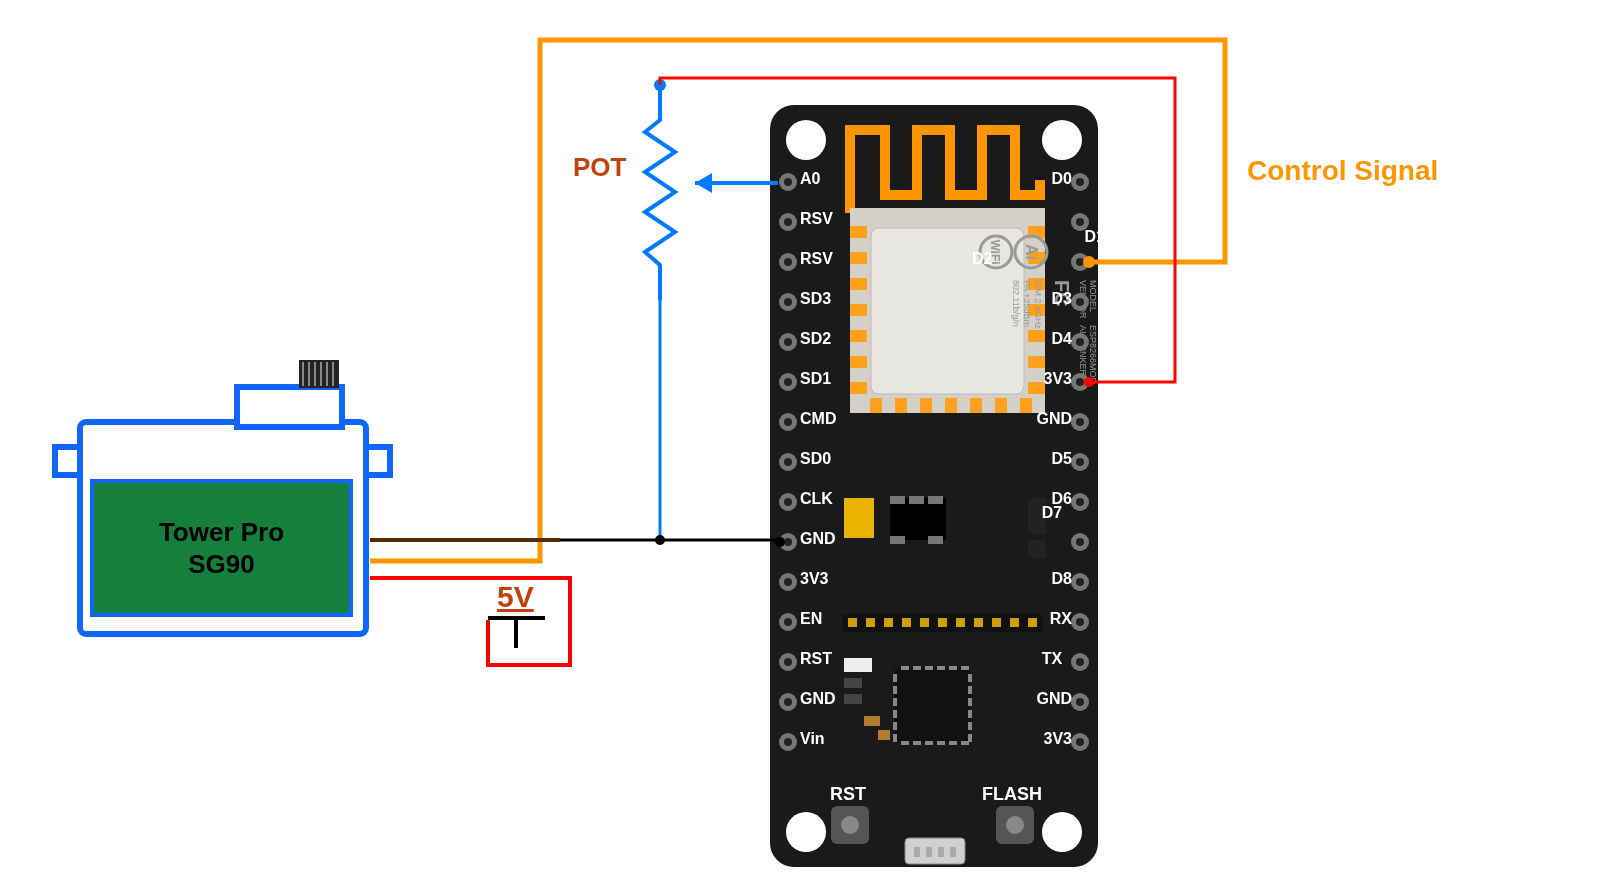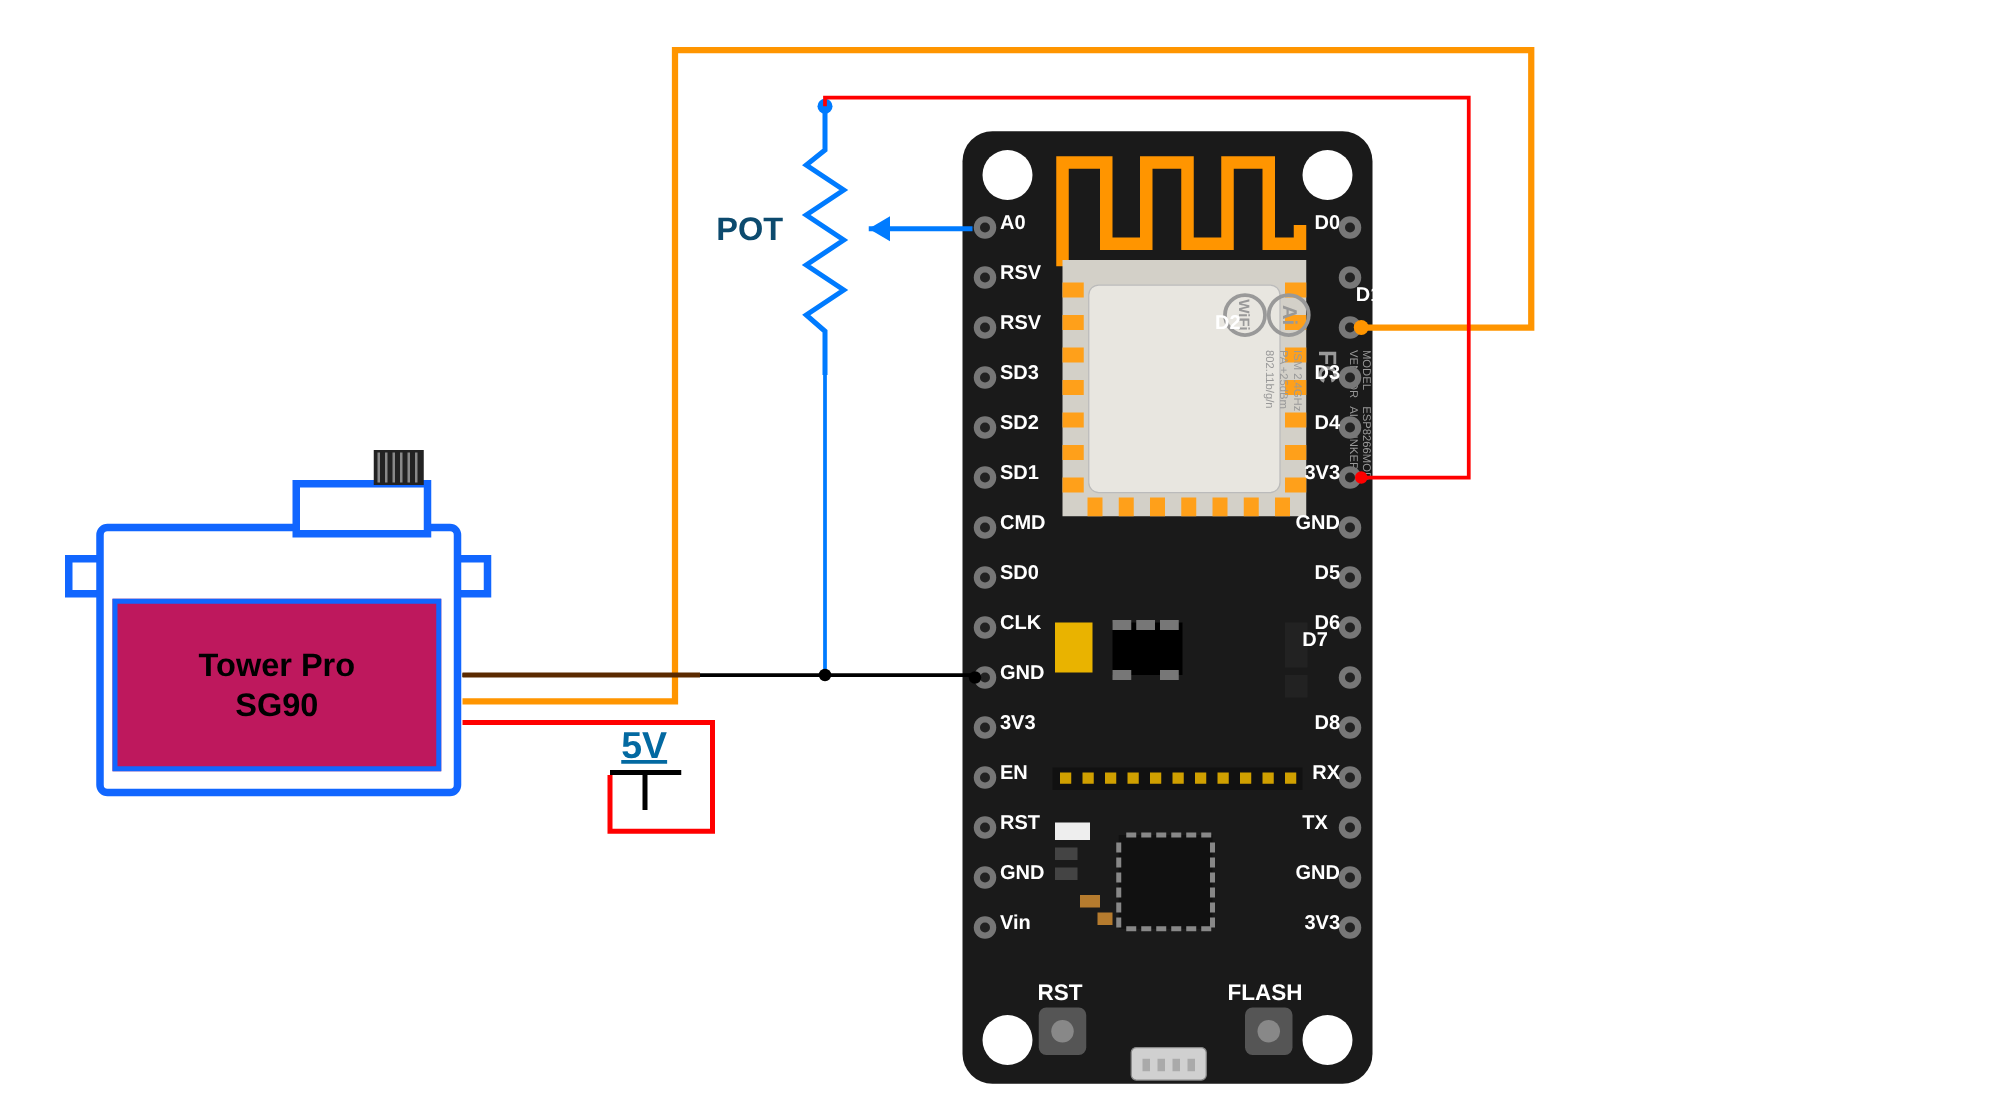--- a/index.html
+++ b/index.html
@@ -18,45 +18,45 @@
     top: 0;
     left: 0;
   }
   .servo-label-box {
     position: absolute;
     left: 90px;
     top: 479px;
     width: 255px;
     height: 130px;
     border: 4px solid #1166ff;
-    background: #be185d;
+    background: #15803d;
     display: flex;
     flex-direction: column;
     align-items: center;
     justify-content: center;
     font-size: 26px;
     font-weight: 600;
     color: #000;
     line-height: 1.25;
   }
   .pot-label {
     position: absolute;
     left: 573px;
-    top: 168px;
+    top: 152px;
     font-size: 26px;
     font-weight: 700;
-    color: #0c4a6e;
+    color: #c2410c;
   }
   .label-5v {
     position: absolute;
     left: 497px;
     top: 580px;
     font-size: 30px;
     font-weight: 700;
-    color: #0369a1;
+    color: #c2410c;
     text-decoration: underline;
   }
   .ctrl-label {
     position: absolute;
     left: 1247px;
     top: 155px;
     font-size: 28px;
     font-weight: 700;
     color: #ff9500;
   }
@@ -319,20 +319,21 @@
 
   </svg>
 
   <div class="servo-label-box">
     <div>Tower Pro</div>
     <div>SG90</div>
   </div>
 
   <div class="pot-label">POT</div>
   <div class="label-5v">5V</div>
+  <div class="ctrl-label">Control Signal</div>
 
   <div class="pinlabel left" style="left:800px; top:170px;">A0</div>
   <div class="pinlabel left" style="left:800px; top:210px;">RSV</div>
   <div class="pinlabel left" style="left:800px; top:250px;">RSV</div>
   <div class="pinlabel left" style="left:800px; top:290px;">SD3</div>
   <div class="pinlabel left" style="left:800px; top:330px;">SD2</div>
   <div class="pinlabel left" style="left:800px; top:370px;">SD1</div>
   <div class="pinlabel left" style="left:800px; top:410px;">CMD</div>
   <div class="pinlabel left" style="left:800px; top:450px;">SD0</div>
   <div class="pinlabel left" style="left:800px; top:490px;">CLK</div>

